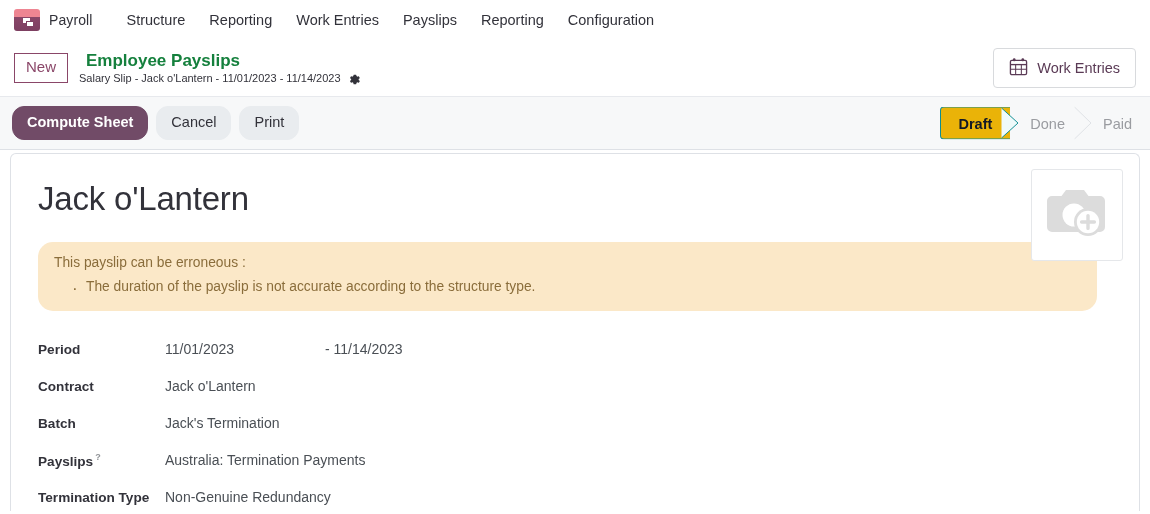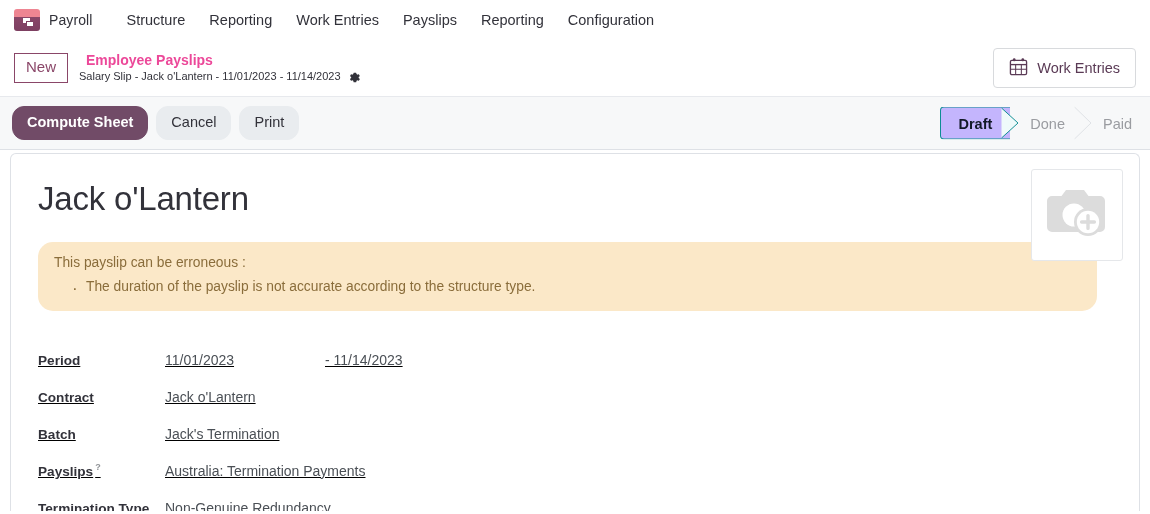--- a/index.html
+++ b/index.html
@@ -74,22 +74,22 @@
     border-radius: 0;
     font-size: 15px;
     padding: 5px 11px 6px;
     background: #fff;
     cursor: pointer;
     margin-right: 11px;
     line-height: 1.1;
   }
   .crumbs { display: flex; flex-direction: column; justify-content: center; gap: 1px; }
   .crumb-link {
-    font-size: 14px;
-    color: #ec4899;
+    font-size: 17px;
+    color: #15803d;
     font-weight: bold;
     cursor: pointer;
     line-height: 1.25;
     padding-left: 7px;
   }
   .crumb-current {
     font-size: 11px;
     color: #32323a;
     display: flex;
     align-items: center;
@@ -166,21 +166,21 @@
   }
   .stage .chev {
     position: absolute;
     right: -9px; top: 0;
     width: 18px; height: 100%;
     z-index: 2;
   }
   .stage-active {
     color: #111827;
     font-weight: bold;
-    background: #c4b5fd;
+    background: #eab308;
     border: 1px solid #0d8d93;
     border-right: none;
     border-radius: 4px 0 0 4px;
     padding-left: 17px;
   }
   .stage-active .chev-fill { fill: #effafa; stroke: #0d8d93; }
   .chev-fill { fill: none; stroke: #dfe2e6; }
 
   
   .sheet-wrap {
@@ -237,23 +237,22 @@
   }
   .alert-list li:before {
     content: "·";
     position: absolute; left: 0; top: -1px;
     font-size: 17px;
   }
 
   .form { margin: 20px 0 0 12px; }
   .form-row {
     display: flex;
-    align-items: flex-end;
+    align-items: center;
     height: 37px;
-    text-decoration: underline;
   }
   .form-label {
     width: 127px;
     flex: none;
     font-size: 13.6px;
     font-weight: bold;
     color: #32323a;
     white-space: nowrap;
   }
   .tip-mark {

